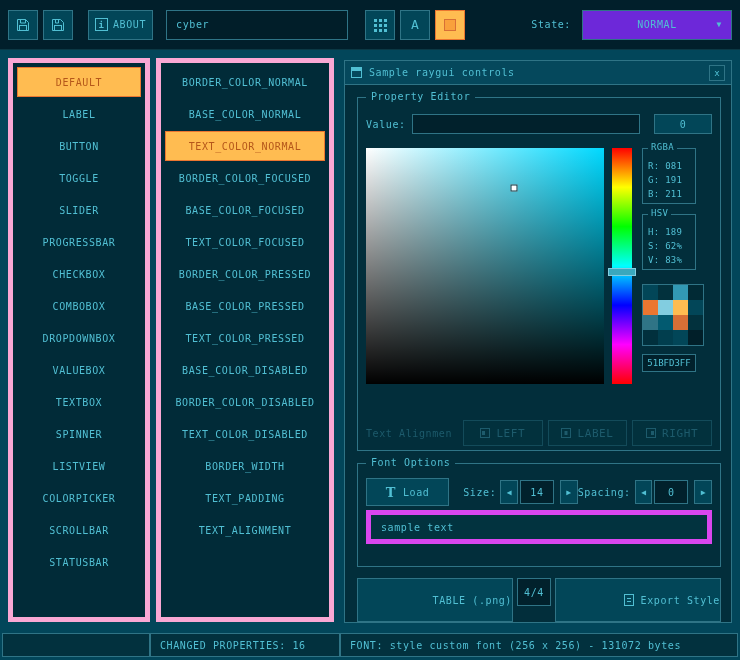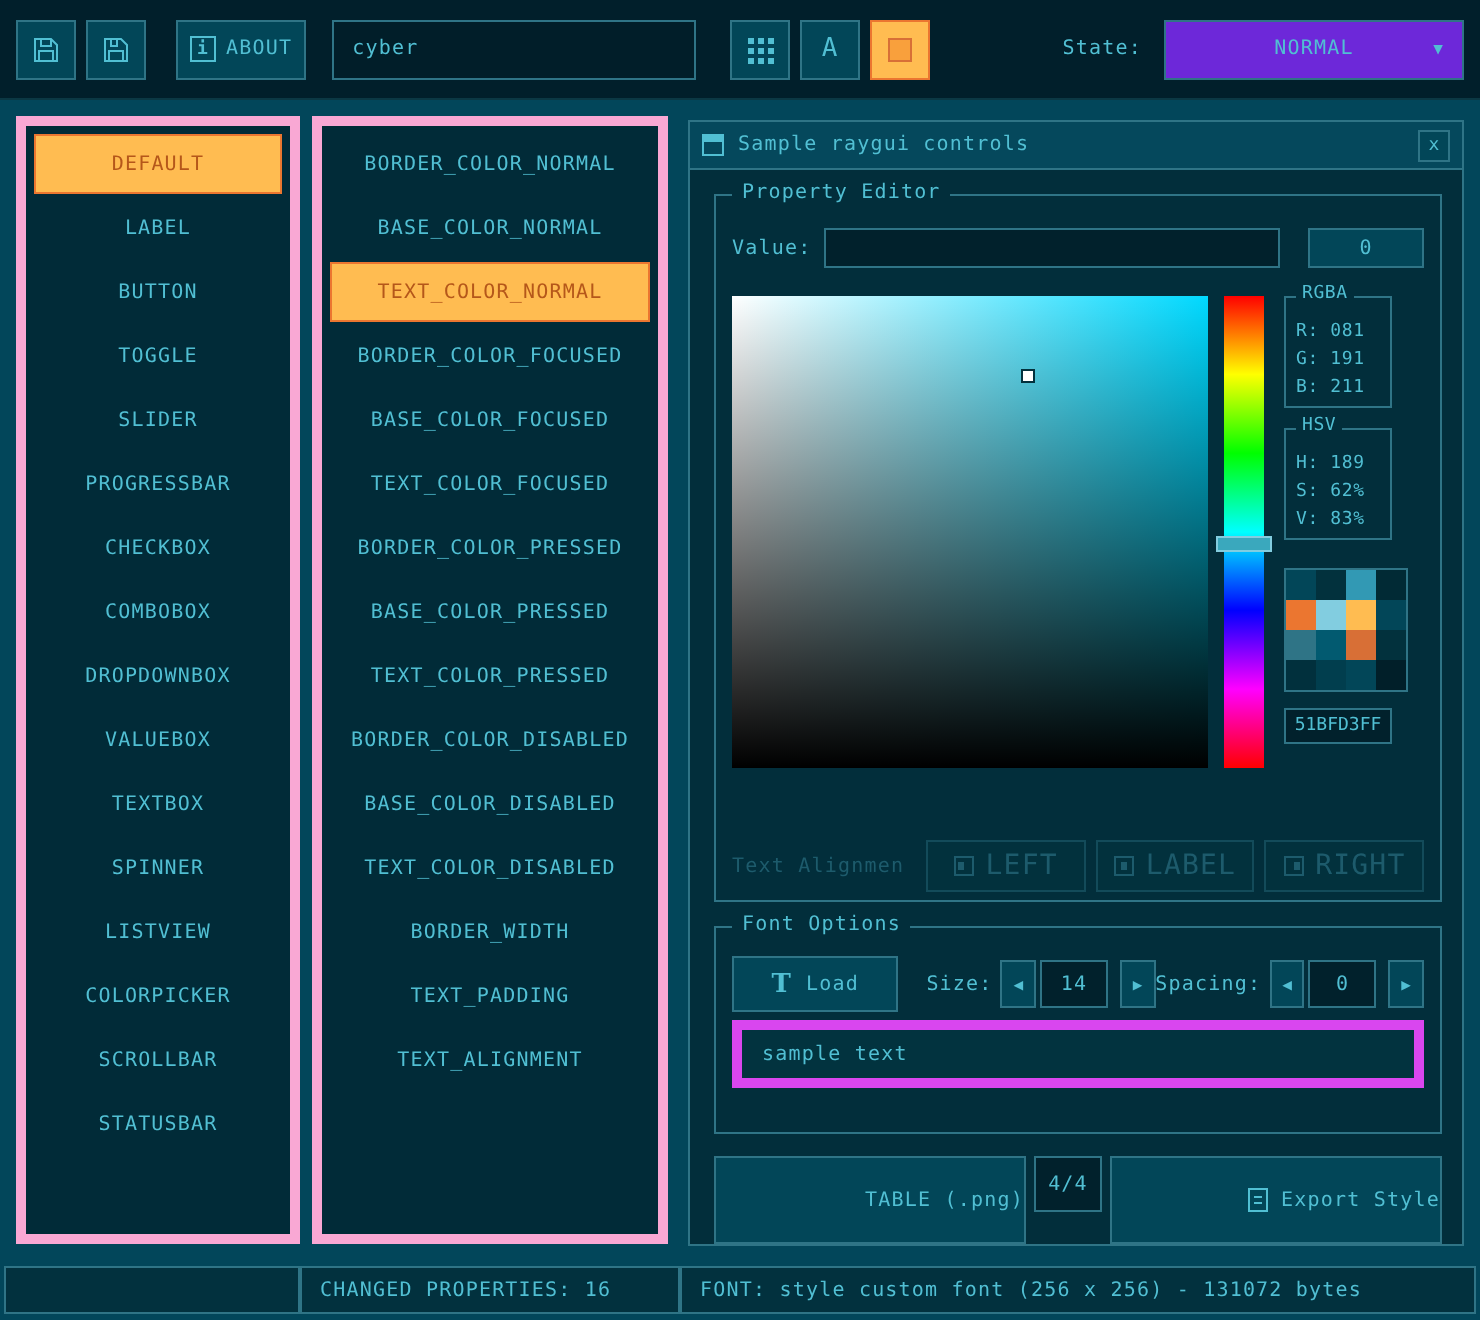--- a/index.html
+++ b/index.html
@@ -54,21 +54,21 @@
   .side-col{width:54px;margin-left:10px;display:flex;flex-direction:column}
   .mini-group{position:relative;border:1px solid #2f7486;height:56px;padding:10px 5px 0;font-size:9px;letter-spacing:.3px}
   .mini-group .group-label{font-size:9px;left:5px;padding:0 3px}
   .mini-group div{line-height:14px}
   .palette{margin-top:14px;width:62px;height:62px;border:1px solid #2f7486;display:grid;grid-template-columns:repeat(4,1fr);grid-template-rows:repeat(4,1fr)}
   .swatch{cursor:pointer}
   .hexbox{margin-top:8px;height:18px;border:1px solid #2f7486;background:#01212c;display:flex;align-items:center;justify-content:center;font-size:9px;letter-spacing:0}
 
   .align-row{display:flex;align-items:center;margin-top:36px;height:26px;gap:5px}
   .align-row .lbl{width:92px;color:#1d5b6c;flex:0 0 auto;overflow:hidden;white-space:nowrap}
-  .align-btn{flex:1;height:26px;background:#02313d;border:1px solid #134b5a;color:#1d5b6c;display:flex;align-items:center;justify-content:center;gap:6px;cursor:pointer;font-family:inherit;font-size:14px;letter-spacing:.6px}
+  .align-btn{flex:1;height:26px;background:#02313d;border:1px solid #134b5a;color:#1d5b6c;display:flex;align-items:center;justify-content:center;gap:6px;cursor:pointer;font-family:inherit;font-size:11px;letter-spacing:.6px}
   .align-icon{width:10px;height:10px;border:1px solid currentColor;position:relative;display:inline-block}
   .align-icon::after{content:"";position:absolute;top:2px;bottom:2px;width:3px;background:currentColor}
   .align-icon.a0::after{left:1px}
   .align-icon.a1::after{left:50%;transform:translateX(-50%)}
   .align-icon.a2::after{right:1px}
 
   .font-row{display:flex;align-items:center;height:28px}
   .load-btn{width:84px;height:28px;background:#024658;border:1px solid #2f7486;color:#51bfd3;display:flex;align-items:center;justify-content:center;gap:7px;cursor:pointer;font-family:inherit;font-size:10px;letter-spacing:.6px}
   .t-ic{font-size:13px;font-weight:bold;font-family:"DejaVu Serif",serif}
   .sp-lbl{margin-left:14px}
@@ -164,22 +164,22 @@
   <div class="panel properties">
       <div class="list-item">BORDER_COLOR_NORMAL</div>
       <div class="list-item">BASE_COLOR_NORMAL</div>
       <div class="list-item selected">TEXT_COLOR_NORMAL</div>
       <div class="list-item">BORDER_COLOR_FOCUSED</div>
       <div class="list-item">BASE_COLOR_FOCUSED</div>
       <div class="list-item">TEXT_COLOR_FOCUSED</div>
       <div class="list-item">BORDER_COLOR_PRESSED</div>
       <div class="list-item">BASE_COLOR_PRESSED</div>
       <div class="list-item">TEXT_COLOR_PRESSED</div>
+      <div class="list-item">BASE_COLOR_DISABLED</div>
       <div class="list-item">BORDER_COLOR_DISABLED</div>
-      <div class="list-item">BASE_COLOR_DISABLED</div>
       <div class="list-item">TEXT_COLOR_DISABLED</div>
       <div class="list-item">BORDER_WIDTH</div>
       <div class="list-item">TEXT_PADDING</div>
       <div class="list-item">TEXT_ALIGNMENT</div>
     </div>
 
   <div class="window">
     <div class="titlebar">
       <span class="win-ic"></span>
       <span>Sample raygui controls</span>

